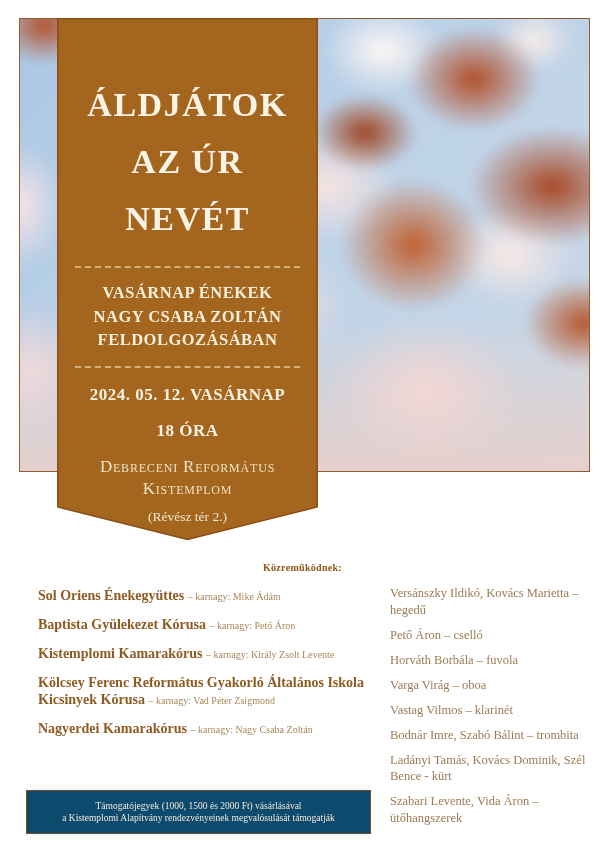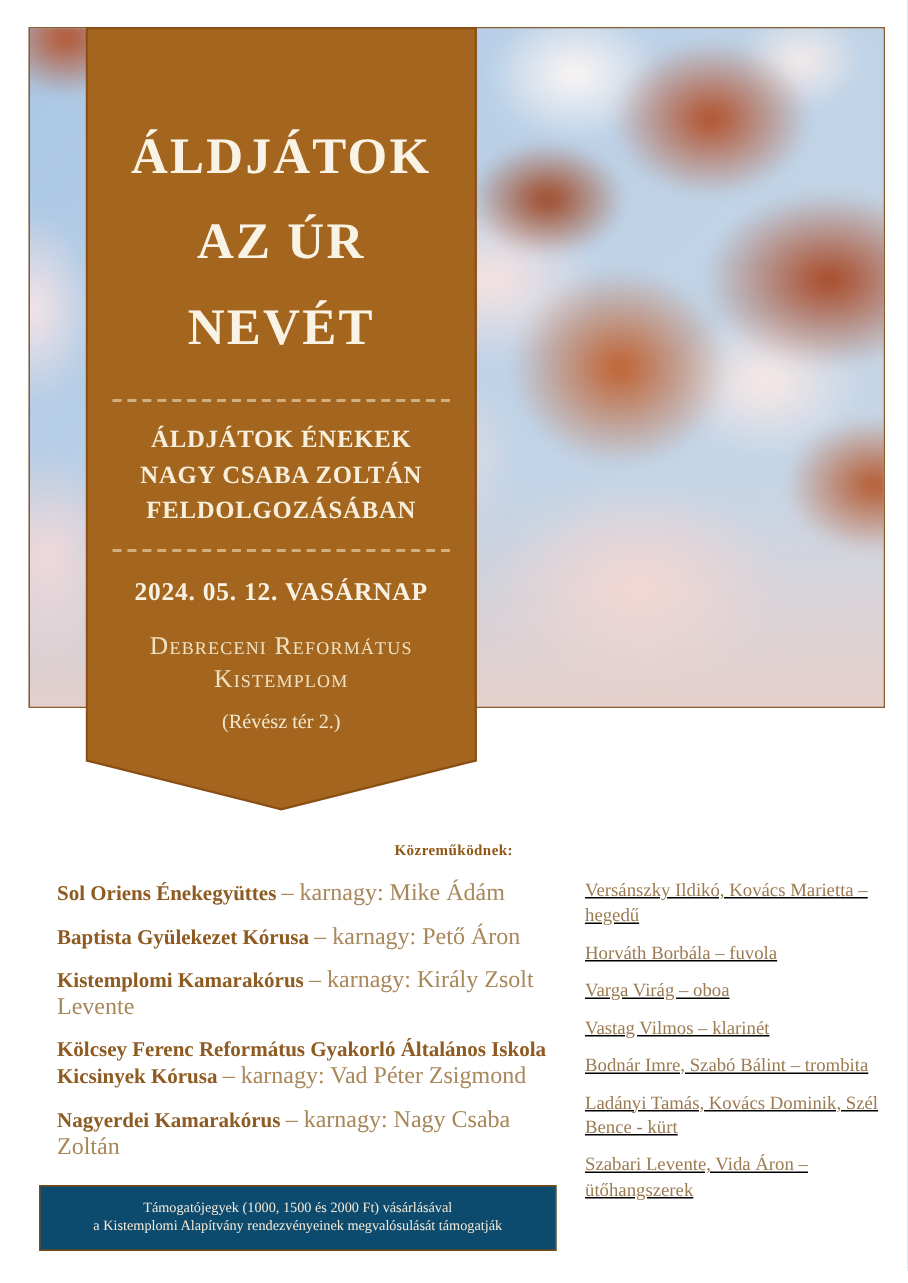--- a/index.html
+++ b/index.html
@@ -77,25 +77,25 @@
     position: absolute; left: 0; top: 562px; width: 605px;
     text-align: center; font-size: 10px; font-weight: bold;
     color: #8F5716; letter-spacing: 0.3px;
   }
   .choir-list {
     position: absolute; left: 38px; top: 587px; width: 347px;
     display: flex; flex-direction: column; gap: 11px;
   }
   .choir-row { font-size: 14px; line-height: 17px; }
   .choir-name { font-weight: bold; color: #8E5B22; }
-  .choir-conductor { font-size: 16px; color: #A8875A; }
+  .choir-conductor { font-size: 10px; color: #A8875A; }
 
   .musician-list {
     position: absolute; left: 390px; top: 585px; width: 213px;
-    display: flex; flex-direction: column; gap: 8.5px; text-decoration: underline;
+    display: flex; flex-direction: column; gap: 8.5px;
   }
   .musician-item { font-size: 12.5px; line-height: 16.5px; color: #9C7B52; }
 
   
   .ticket-box {
     position: absolute; left: 26px; top: 790px; width: 345px; height: 44px;
     background: #0c4a6e; border: 1px solid #7D4A14;
     color: #F4E9D8; text-align: center;
     display: flex; flex-direction: column; justify-content: center;
     padding: 2px 4px;
@@ -114,26 +114,27 @@
     <polygon points="0.8,0.8 260.2,0.8 260.2,489 130.5,521.5 0.8,489" fill="#A4661E" stroke="#8A4E15" stroke-width="1.5"></polygon>
   </svg>
   <div class="banner-content">
     <div class="title">
       <div class="title-line">ÁLDJÁTOK</div>
       <div class="title-line">AZ ÚR</div>
       <div class="title-line">NEVÉT</div>
     </div>
     <div class="sep sep1"></div>
     <div class="subtitle">
-      <div class="subtitle-line">ÁLDJÁTOK ÉNEKEK</div>
+      <div class="subtitle-line">VASÁRNAP ÉNEKEK</div>
       <div class="subtitle-line">NAGY CSABA ZOLTÁN</div>
       <div class="subtitle-line">FELDOLGOZÁSÁBAN</div>
     </div>
     <div class="sep sep2"></div>
     <div class="date-line">2024. 05. 12. VASÁRNAP</div>
+    <div class="time-line">18 ÓRA</div>
     <div class="venue">
       <div class="venue-line">Debreceni Református</div>
       <div class="venue-line">Kistemplom</div>
     </div>
     <div class="address-line">(Révész tér 2.)</div>
   </div>
 </div>
 
 <div class="participants-heading">Közreműködnek:</div>
 
@@ -155,20 +156,21 @@
     <span class="choir-conductor">– karnagy: Vad Péter Zsigmond</span>
   </p>
   <p class="choir-row">
     <span class="choir-name">Nagyerdei Kamarakórus</span>
     <span class="choir-conductor">– karnagy: Nagy Csaba Zoltán</span>
   </p>
 </div>
 
 <div class="musician-list">
   <p class="musician-item">Versánszky Ildikó, Kovács Marietta – hegedű</p>
+  <p class="musician-item">Pető Áron – cselló</p>
   <p class="musician-item">Horváth Borbála – fuvola</p>
   <p class="musician-item">Varga Virág – oboa</p>
   <p class="musician-item">Vastag Vilmos – klarinét</p>
   <p class="musician-item">Bodnár Imre, Szabó Bálint – trombita</p>
   <p class="musician-item">Ladányi Tamás, Kovács Dominik, Szél Bence - kürt</p>
   <p class="musician-item">Szabari Levente, Vida Áron – ütőhangszerek</p>
 
 </div>
 
 <div class="ticket-box">

